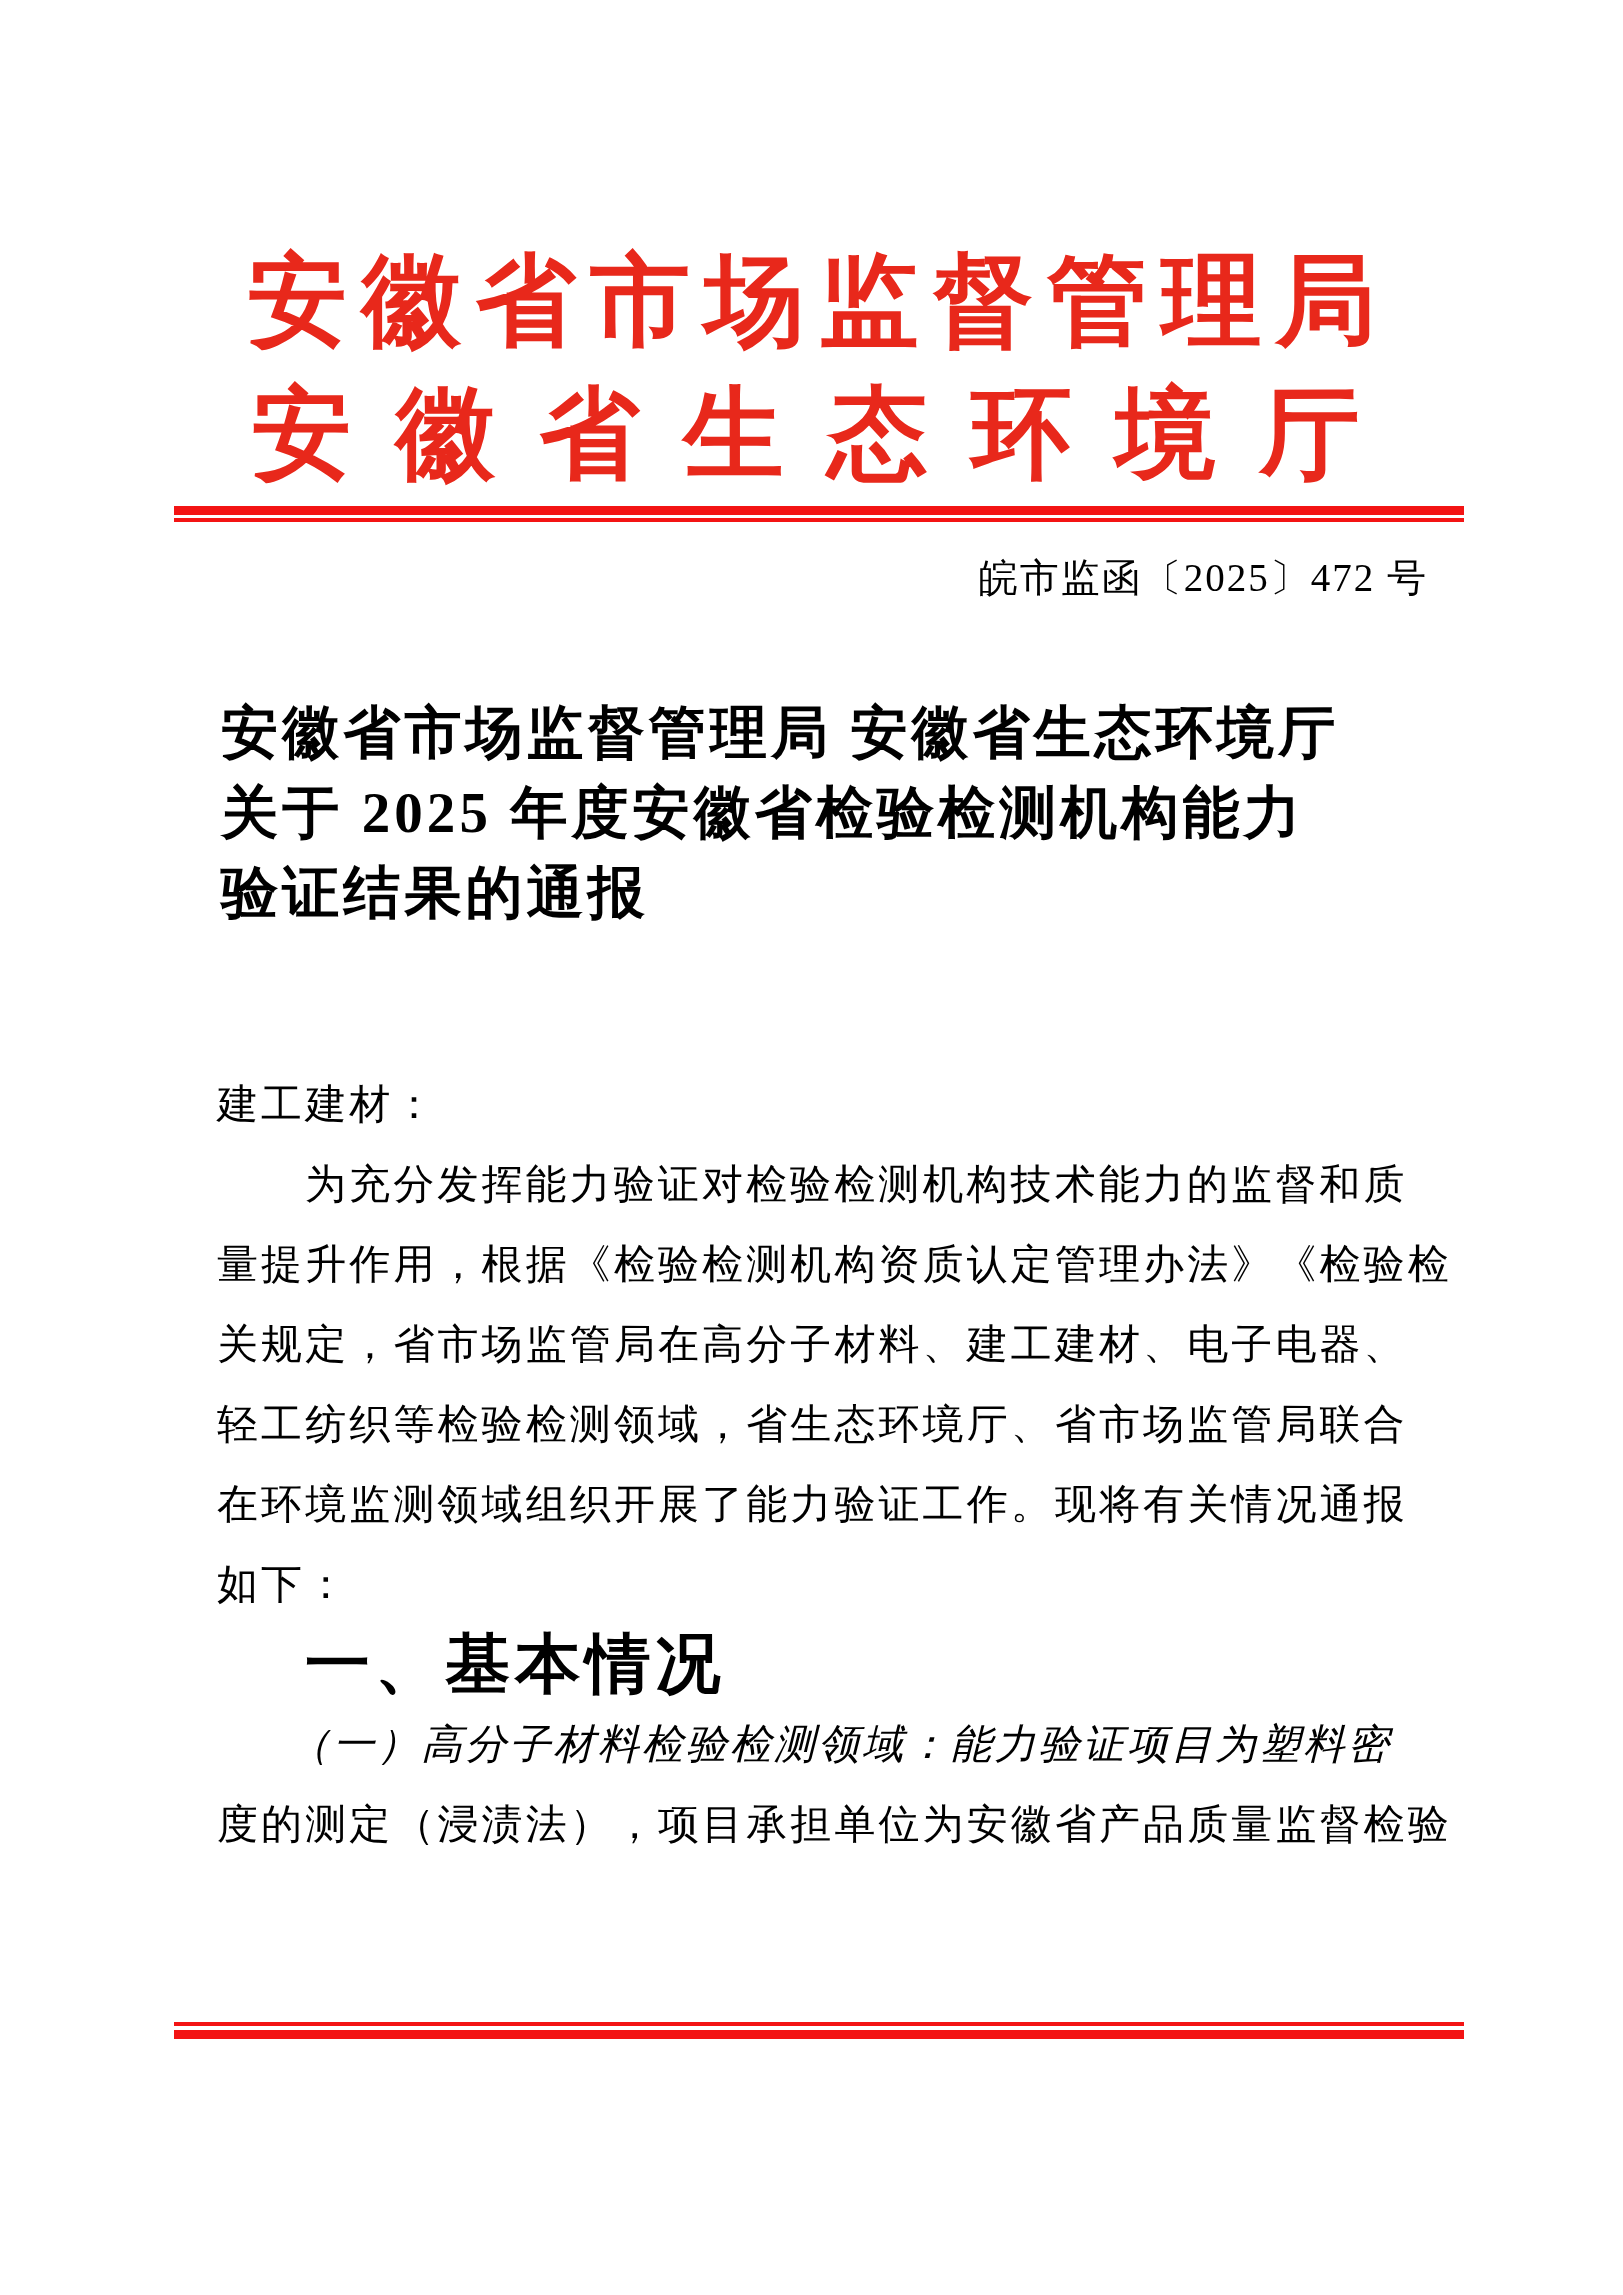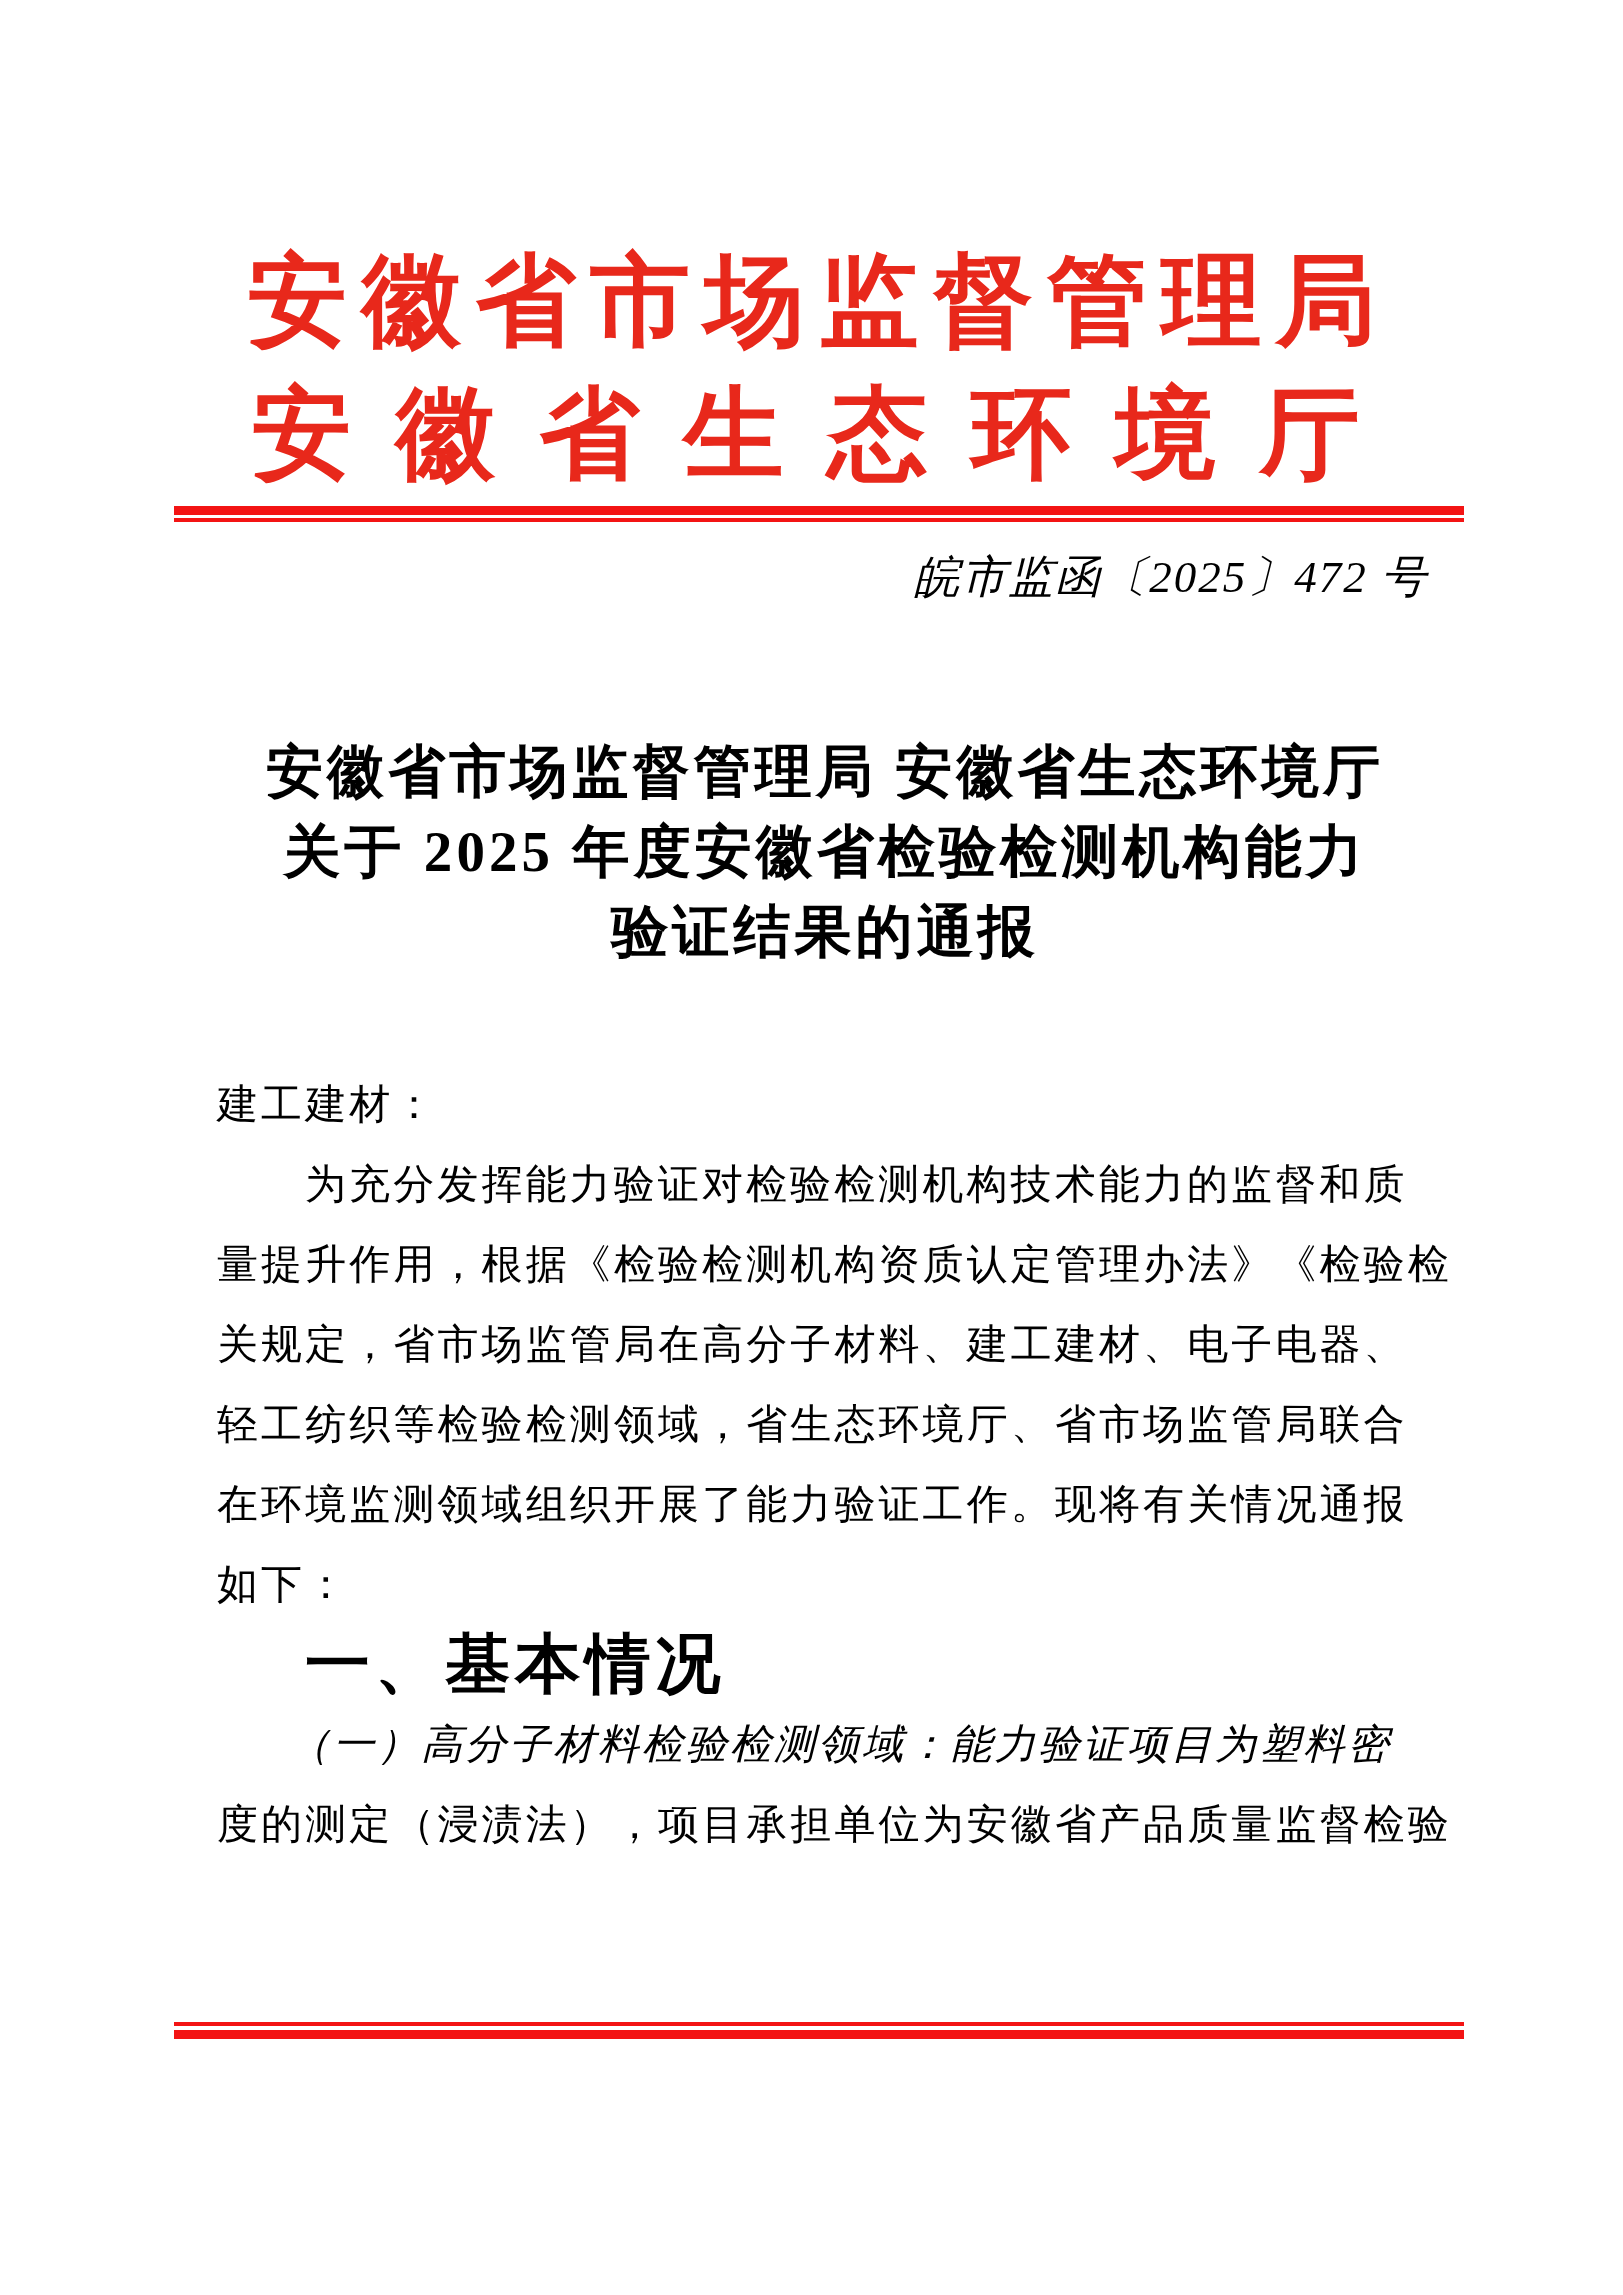--- a/index.html
+++ b/index.html
@@ -51,33 +51,32 @@
   }
   .rule-header-thick { top: 506px;  height: 8.7px; }
   .rule-header-thin  { top: 518px; height: 3.6px;  }
   .rule-footer-thin  { top: 2022px; height: 3.6px;  }
   .rule-footer-thick { top: 2030px; height: 9.2px; }
   
   .doc-number {
     position: absolute;
     top: 547px;
     right: 195px;
-    font-size: 45px;
+    font-size: 39px;
     line-height: 61px;
     letter-spacing: 2px;
     white-space: nowrap;
-    font-style: italic;
   }
   
   .title-block {
     position: absolute;
-    top: 732px;
+    top: 693px;
     left: 217px;
     width: 1212px;
-    text-align: center;
+    text-align: left;
     font-weight: bold;
   }
   .title-line {
     font-size: 57px;
     line-height: 80px;
     letter-spacing: 4.1px;
     padding-left: 4.1px;
     white-space: nowrap;
   }
   

